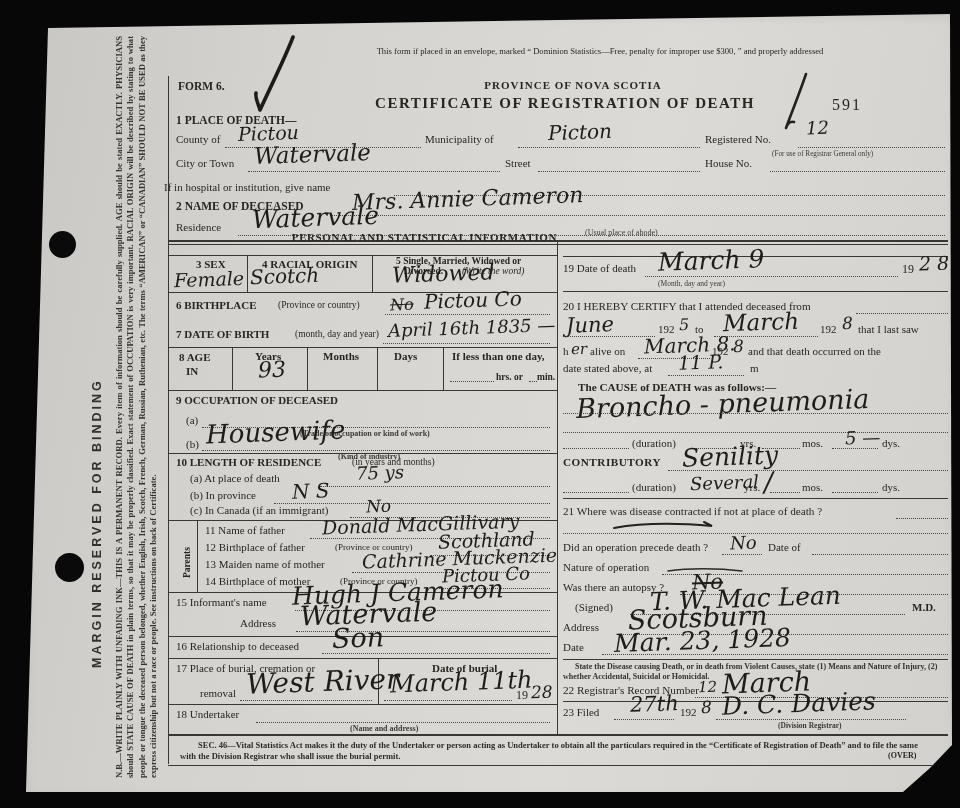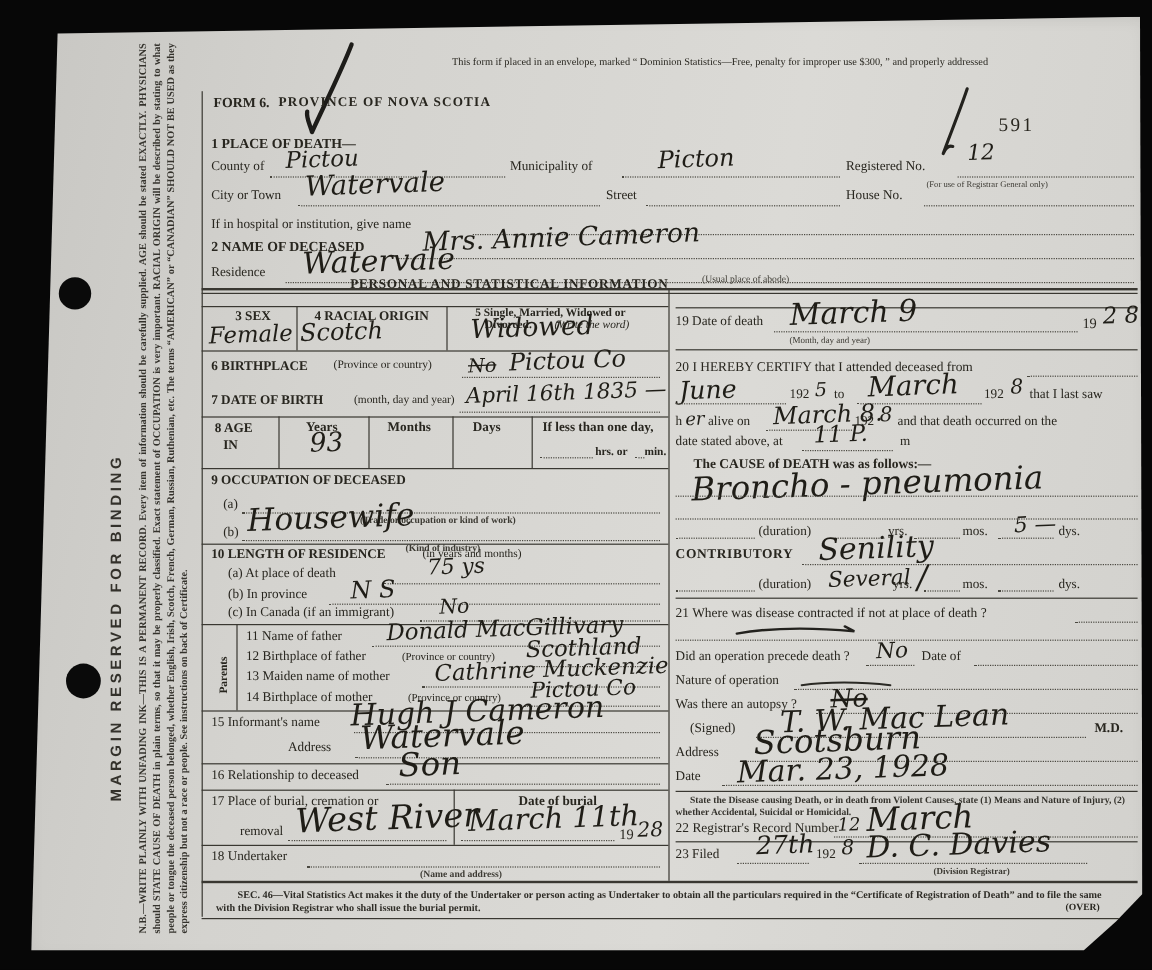--- a/index.html
+++ b/index.html
@@ -34,21 +34,22 @@
   <div class="t rot" style="left:114px;top:778px;width:742px;font-size:8.6px;line-height:11.4px;font-weight:bold;color:#34322c;white-space:normal;text-align:justify;">N.B.—WRITE PLAINLY WITH UNFADING INK—THIS IS A PERMANENT RECORD.  Every item of information should be carefully supplied. AGE should be stated EXACTLY.  PHYSICIANS should STATE CAUSE OF DEATH in plain terms, so that it may be properly classified.  Exact statement of OCCUPATION is very important.  RACIAL ORIGIN will be described by stating to what people or tongue the deceased person belonged, whether English, Irish, Scotch, French, German, Russian, Ruthenian, etc.  The terms “AMERICAN” or “CANADIAN” SHOULD NOT BE USED as they express citizenship but not a race or people.  See instructions on back of Certificate.</div>
 
   <div class="vr" style="left:168px;top:76px;height:688px;"></div>
 
   <div class="t" style="left:270px;top:46px;width:660px;text-align:center;font-size:8.6px;white-space:normal;">This form if placed in an envelope, marked “ Dominion Statistics—Free, penalty for improper use $300, ” and properly addressed</div>
 
   <div class="t b" style="left:178px;top:80px;font-size:11.5px;">FORM 6.</div>
   <svg style="left:248px;top:34px;" width="52" height="80">
       <path d="M45 3 C37 24 22 54 12 76 M12 76 C10 69 7 64 8 59" stroke="#1d1c19" stroke-width="3.6" fill="none" stroke-linecap="round"></path>
     </svg>
-  <div class="t b" style="left:232px;top:79px;width:650px;text-align:left;font-size:11px;letter-spacing:1px;">PROVINCE  OF  NOVA  SCOTIA</div>
+  <div class="t b" style="left:248px;top:79px;width:650px;text-align:center;font-size:11px;letter-spacing:1px;">PROVINCE  OF  NOVA  SCOTIA</div>
+  <div class="t b" style="left:240px;top:95px;width:650px;text-align:center;font-size:15px;letter-spacing:1.5px;">CERTIFICATE  OF  REGISTRATION  OF  DEATH</div>
   <svg style="left:782px;top:72px;" width="30" height="60">
       <path d="M24 2 C18 20 9 42 4 56 M4 56 C6 51 9 49 12 50" stroke="#23221e" stroke-width="2.6" fill="none" stroke-linecap="round"></path>
     </svg>
   <div class="t" style="left:832px;top:96px;font-size:16px;letter-spacing:2px;">591</div>
 
   <div class="t b" style="left:176px;top:114px;font-size:11.5px;">1  PLACE  OF  DEATH—</div>
   <div class="t" style="left:176px;top:133px;">County of</div>
   <div class="hw" style="left:238px;top:122px;font-size:19px;">Pictou</div>
   <div class="dl" style="left:225px;top:147px;width:196px;"></div>
   <div class="t" style="left:425px;top:133px;">Municipality of</div>
@@ -58,21 +59,21 @@
   <div class="hw" style="left:806px;top:117px;font-size:18px;">12</div>
   <div class="dl" style="left:798px;top:147px;width:147px;"></div>
   <div class="t n" style="left:772px;top:150px;font-size:7.2px;">(For use of Registrar General only)</div>
   <div class="t" style="left:176px;top:157px;">City or Town</div>
   <div class="hw" style="left:254px;top:141px;font-size:23px;">Watervale</div>
   <div class="dl" style="left:248px;top:171px;width:252px;"></div>
   <div class="t" style="left:505px;top:157px;">Street</div>
   <div class="dl" style="left:538px;top:171px;width:162px;"></div>
   <div class="t" style="left:705px;top:157px;">House  No.</div>
   <div class="dl" style="left:770px;top:171px;width:175px;"></div>
-  <div class="t" style="left:176px;top:181px;">If in hospital or institution, give name</div>
+  <div class="t" style="left:164px;top:181px;">If in hospital or institution, give name</div>
   <div class="dl" style="left:394px;top:195px;width:551px;"></div>
 
   <div class="t b" style="left:176px;top:200px;font-size:11.5px;">2  NAME  OF  DECEASED</div>
   <div class="hw" style="left:352px;top:186px;font-size:22px;">Mrs. Annie  Cameron</div>
   <div class="dl" style="left:332px;top:215px;width:613px;"></div>
   <div class="t" style="left:176px;top:221px;">Residence</div>
   <div class="hw" style="left:252px;top:203px;font-size:25px;">Watervale</div>
   <div class="dl" style="left:238px;top:235px;width:707px;"></div>
   <div class="t n" style="left:585px;top:228px;">(Usual place of abode)</div>
 

